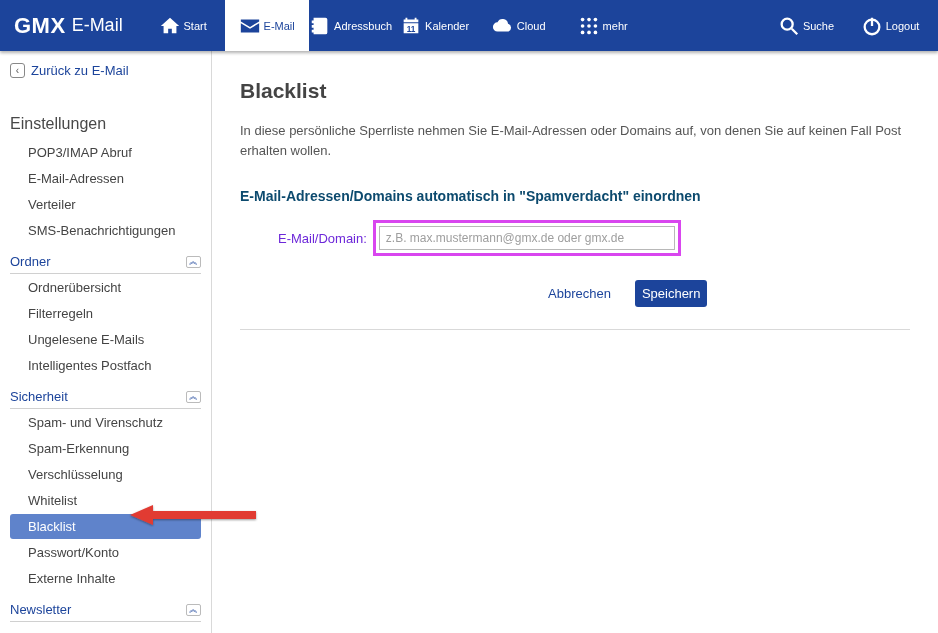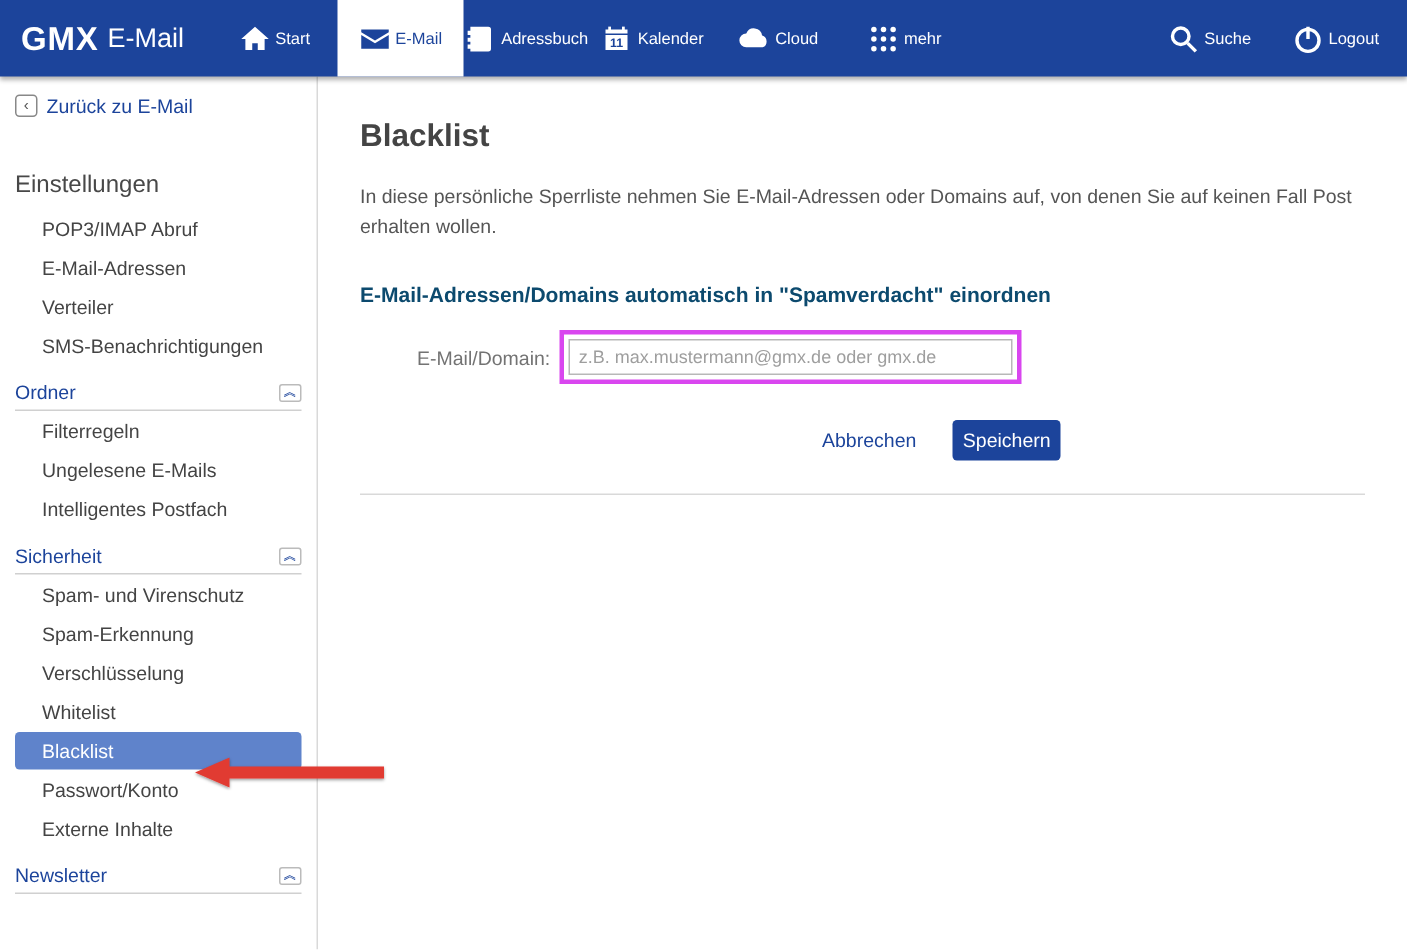--- a/index.html
+++ b/index.html
@@ -34,21 +34,21 @@
 .collapse-btn { width: 15px; height: 12px; border: 1px solid #bbb; border-radius: 2px; display: flex; align-items: center; justify-content: center; font-size: 9px; color: #1c449b; }
 .item { color: #444; font-size: 13px; padding: 5px 4px 5px 18px; cursor: pointer; border-radius: 3px; margin: 1px 0; }
 .item.selected { background: #5f83cb; color: #fff; position: relative; overflow: visible; }
 
 
 .main { flex: 1; padding: 28px 28px 20px 28px; color: #333; }
 .page-title { font-size: 21px; color: #444; margin-bottom: 18px; }
 .desc { font-size: 13px; color: #555; line-height: 1.5; margin-bottom: 28px; }
 .section-title { font-size: 14px; font-weight: bold; color: #0c4a6e; margin-bottom: 16px; }
 .form-row { display: flex; align-items: center; gap: 6px; padding-left: 38px; }
-.form-label { font-size: 13px; color: #737373; }
+.form-label { font-size: 13px; color: #6d28d9; }
 .highlight-box { border: 3px solid #d946ef; padding: 3px; }
 .form-input { width: 296px; padding: 4px 6px; border: 1px solid #b8b8b8; font-size: 12px; color: #888; outline: none; }
 .form-input::placeholder { color: #9e9e9e; }
 .form-actions { display: flex; gap: 24px; align-items: center; margin-top: 24px; padding-left: 308px; }
 .link-btn { color: #1c449b; font-size: 13px; cursor: pointer; background: none; border: none; }
 .primary-btn { background: #1c449b; color: #fff; border: none; border-radius: 3px; padding: 6px 7px; font-size: 13px; cursor: pointer; }
 .divider { border: none; border-top: 1px solid #d9d9d9; margin-top: 22px; }
 
 
 .arrow-ann { position: absolute; left: 128px; top: 503px; width: 130px; height: 24px; pointer-events: none; z-index: 9; }
@@ -141,20 +141,21 @@
 
       <div class="item">POP3/IMAP Abruf</div>
       <div class="item">E-Mail-Adressen</div>
       <div class="item">Verteiler</div>
       <div class="item">SMS-Benachrichtigungen</div>
 
       <div class="cat">
         <span>Ordner</span>
         <span class="collapse-btn">︽</span>
       </div>
+      <div class="item">Ordnerübersicht</div>
       <div class="item">Filterregeln</div>
       <div class="item">Ungelesene E-Mails</div>
       <div class="item">Intelligentes Postfach</div>
 
       <div class="cat">
         <span>Sicherheit</span>
         <span class="collapse-btn">︽</span>
       </div>
       <div class="item">Spam- und Virenschutz</div>
       <div class="item">Spam-Erkennung</div>

